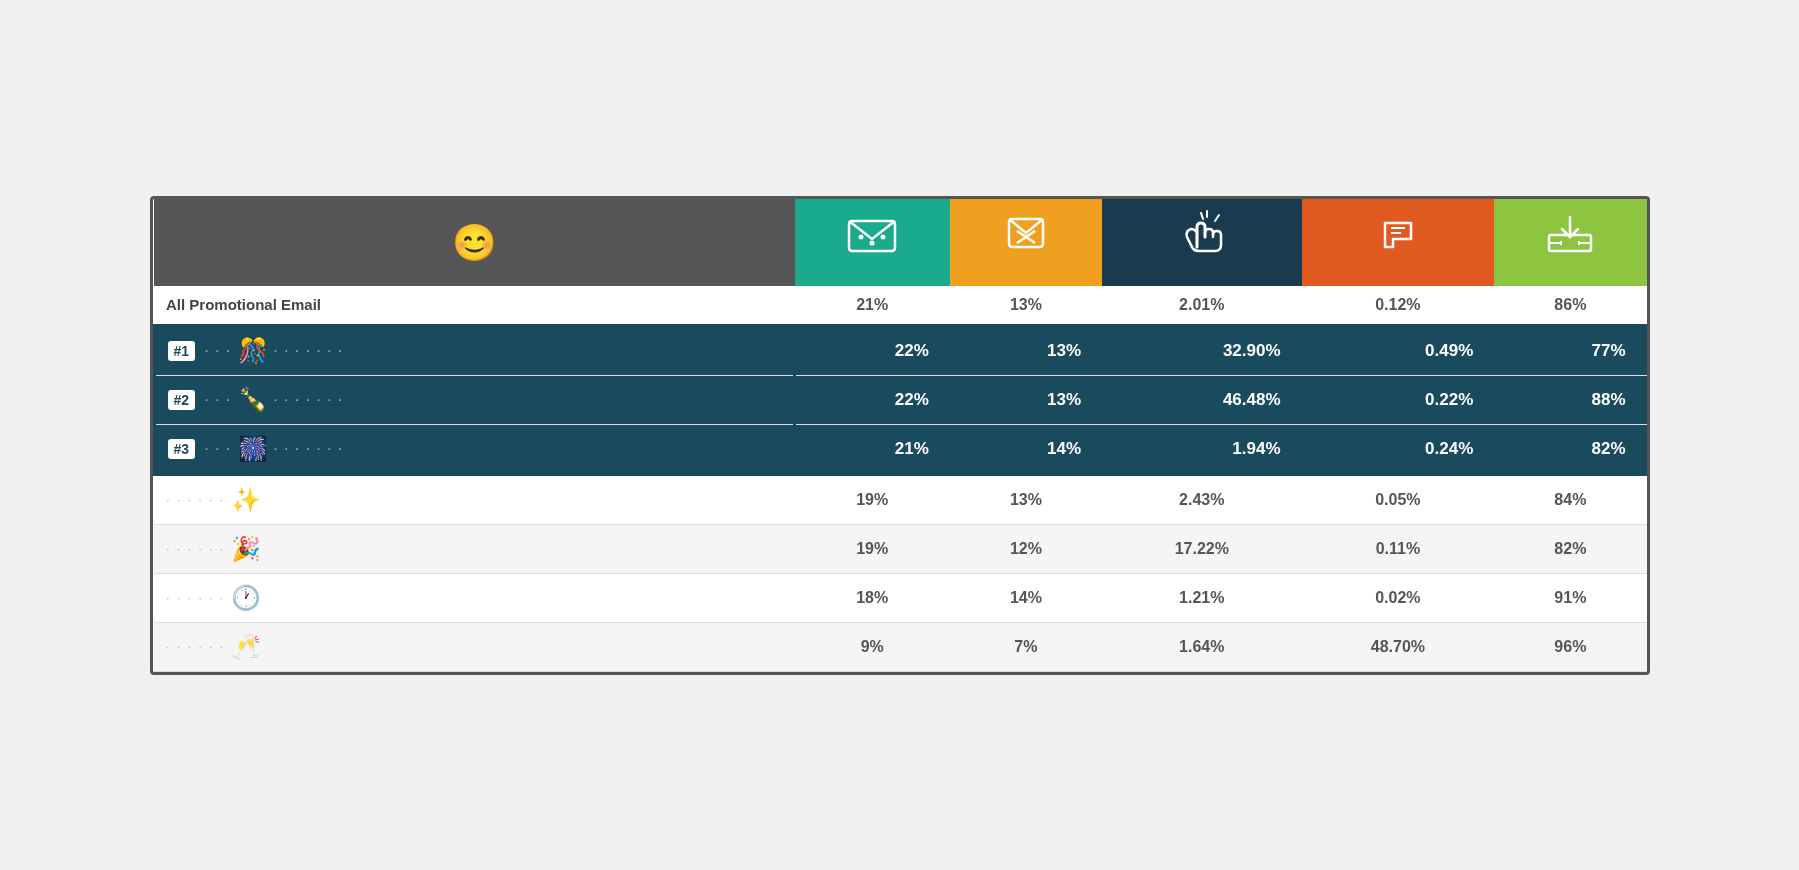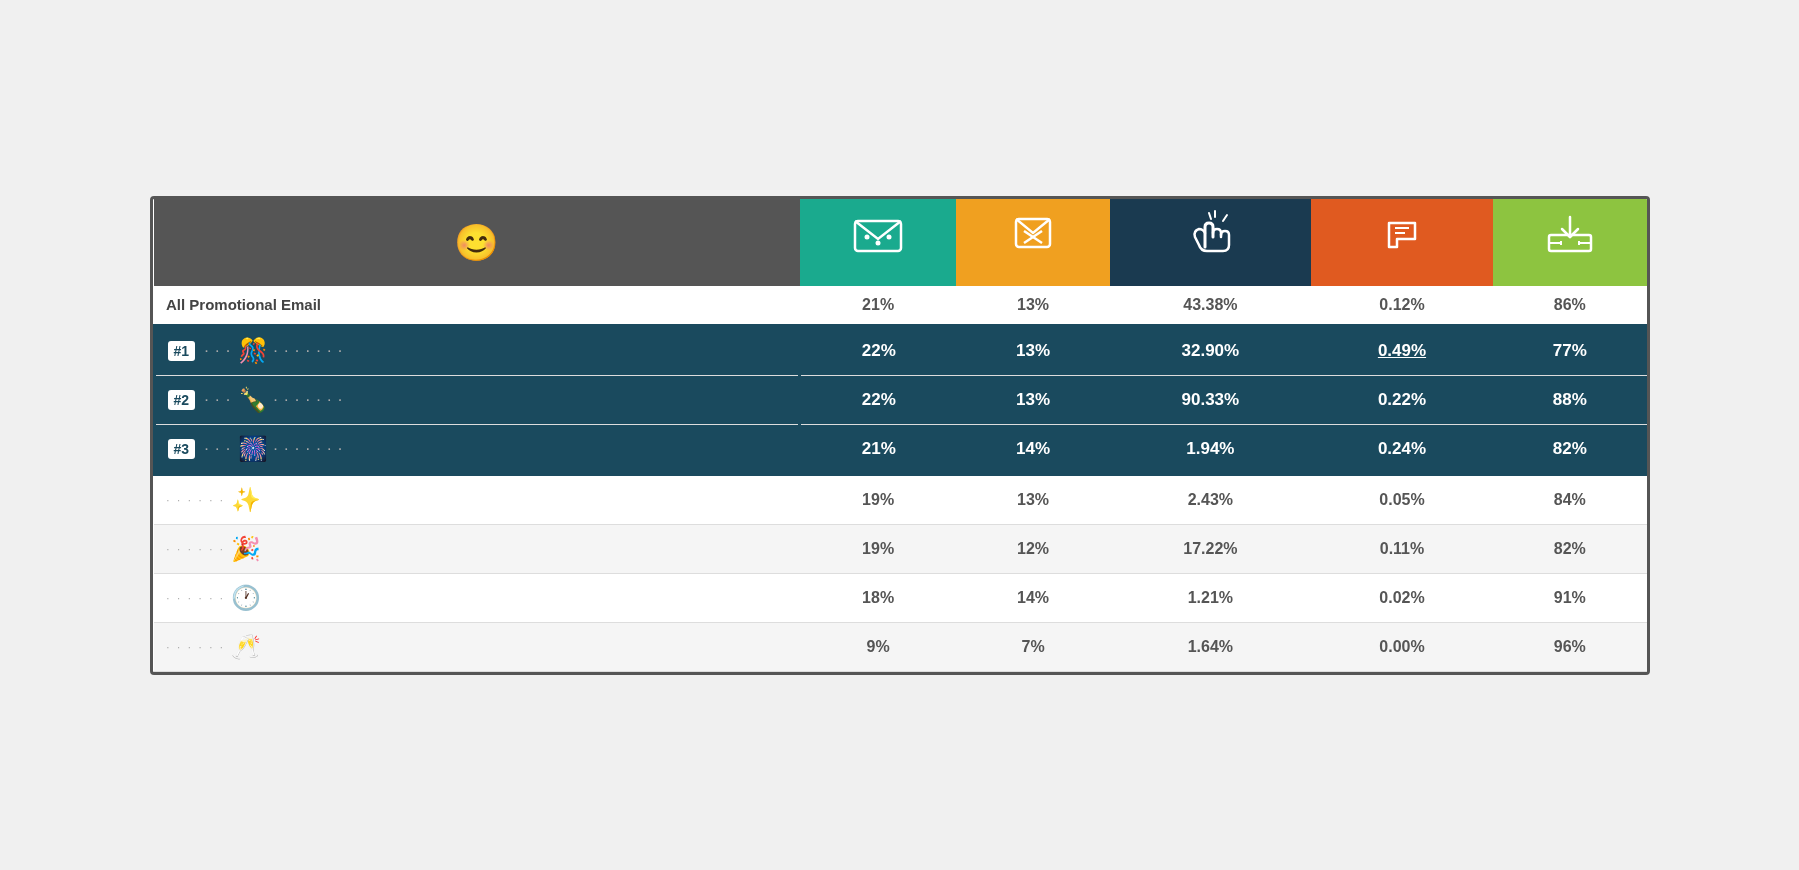--- a/index.html
+++ b/index.html
@@ -133,20 +133,21 @@
     }
     .highlight-left {
       border-left: 3px solid #1a4a5e;
     }
     .highlight-right {
       border-right: 3px solid #1a4a5e;
     }
     
     .val-cell {
       font-weight: bold;
+      text-align: right;
     }
     
     .norm-cell {
       font-weight: bold;
       color: #555;
     }
   </style>
 </head>
 <body>
 
@@ -220,51 +221,51 @@
         </th>
       </tr>
     </thead>
     <tbody id="table-body">
     <tr>
     <td class="emoji-col">
       <div class="row-label">All Promotional Email</div>
     </td>
     <td class="norm-cell">21%</td>
     <td class="norm-cell">13%</td>
-    <td class="norm-cell">43.38%</td>
+    <td class="norm-cell">2.01%</td>
     <td class="norm-cell">0.12%</td>
     <td class="norm-cell">86%</td>
   </tr>
         <tr class="highlighted highlight-top">
     <td class="emoji-col highlight-left highlight-right" style="border-left: 3px solid rgb(26, 74, 94); border-right: 3px solid rgb(26, 74, 94); border-top: 3px solid rgb(26, 74, 94);">
       <div class="emoji-cell">
         <span class="rank-badge">#1</span>
         <span class="dots">· · ·</span>
         <span class="emoji-icon">🎊</span>
         <span class="dots">· · · · · · ·</span>
       </div>
     </td>
     <td class="val-cell" style="border-top: 3px solid rgb(26, 74, 94);">22%</td>
     <td class="val-cell" style="border-top: 3px solid rgb(26, 74, 94);">13%</td>
     <td class="val-cell" style="border-top: 3px solid rgb(26, 74, 94);">32.90%</td>
-    <td class="val-cell" style="border-top: 3px solid rgb(26, 74, 94); text-decoration: underline;">0.49%</td>
+    <td class="val-cell" style="border-top: 3px solid rgb(26, 74, 94);">0.49%</td>
     <td class="val-cell" style="border-top: 3px solid rgb(26, 74, 94);">77%</td>
   </tr>
         <tr class="highlighted">
     <td class="emoji-col highlight-left highlight-right" style="border-left: 3px solid rgb(26, 74, 94); border-right: 3px solid rgb(26, 74, 94);">
       <div class="emoji-cell">
         <span class="rank-badge">#2</span>
         <span class="dots">· · ·</span>
         <span class="emoji-icon">🍾</span>
         <span class="dots">· · · · · · ·</span>
       </div>
     </td>
     <td class="val-cell">22%</td>
     <td class="val-cell">13%</td>
-    <td class="val-cell">90.33%</td>
+    <td class="val-cell">46.48%</td>
     <td class="val-cell">0.22%</td>
     <td class="val-cell">88%</td>
   </tr>
         <tr class="highlighted highlight-bottom">
     <td class="emoji-col highlight-left highlight-right" style="border-left: 3px solid rgb(26, 74, 94); border-right: 3px solid rgb(26, 74, 94); border-bottom: 3px solid rgb(26, 74, 94);">
       <div class="emoji-cell">
         <span class="rank-badge">#3</span>
         <span class="dots">· · ·</span>
         <span class="emoji-icon">🎆</span>
         <span class="dots">· · · · · · ·</span>
@@ -318,18 +319,18 @@
         <tr>
     <td class="emoji-col">
       <div class="emoji-cell">
         <span class="dots">· · · · · ·</span>
         <span class="emoji-icon">🥂</span>
       </div>
     </td>
     <td class="norm-cell">9%</td>
     <td class="norm-cell">7%</td>
     <td class="norm-cell">1.64%</td>
-    <td class="norm-cell">0.00%</td>
+    <td class="norm-cell">48.70%</td>
     <td class="norm-cell">96%</td>
   </tr>
       </tbody>
   </table>
 </div>
 
 </body></html>

